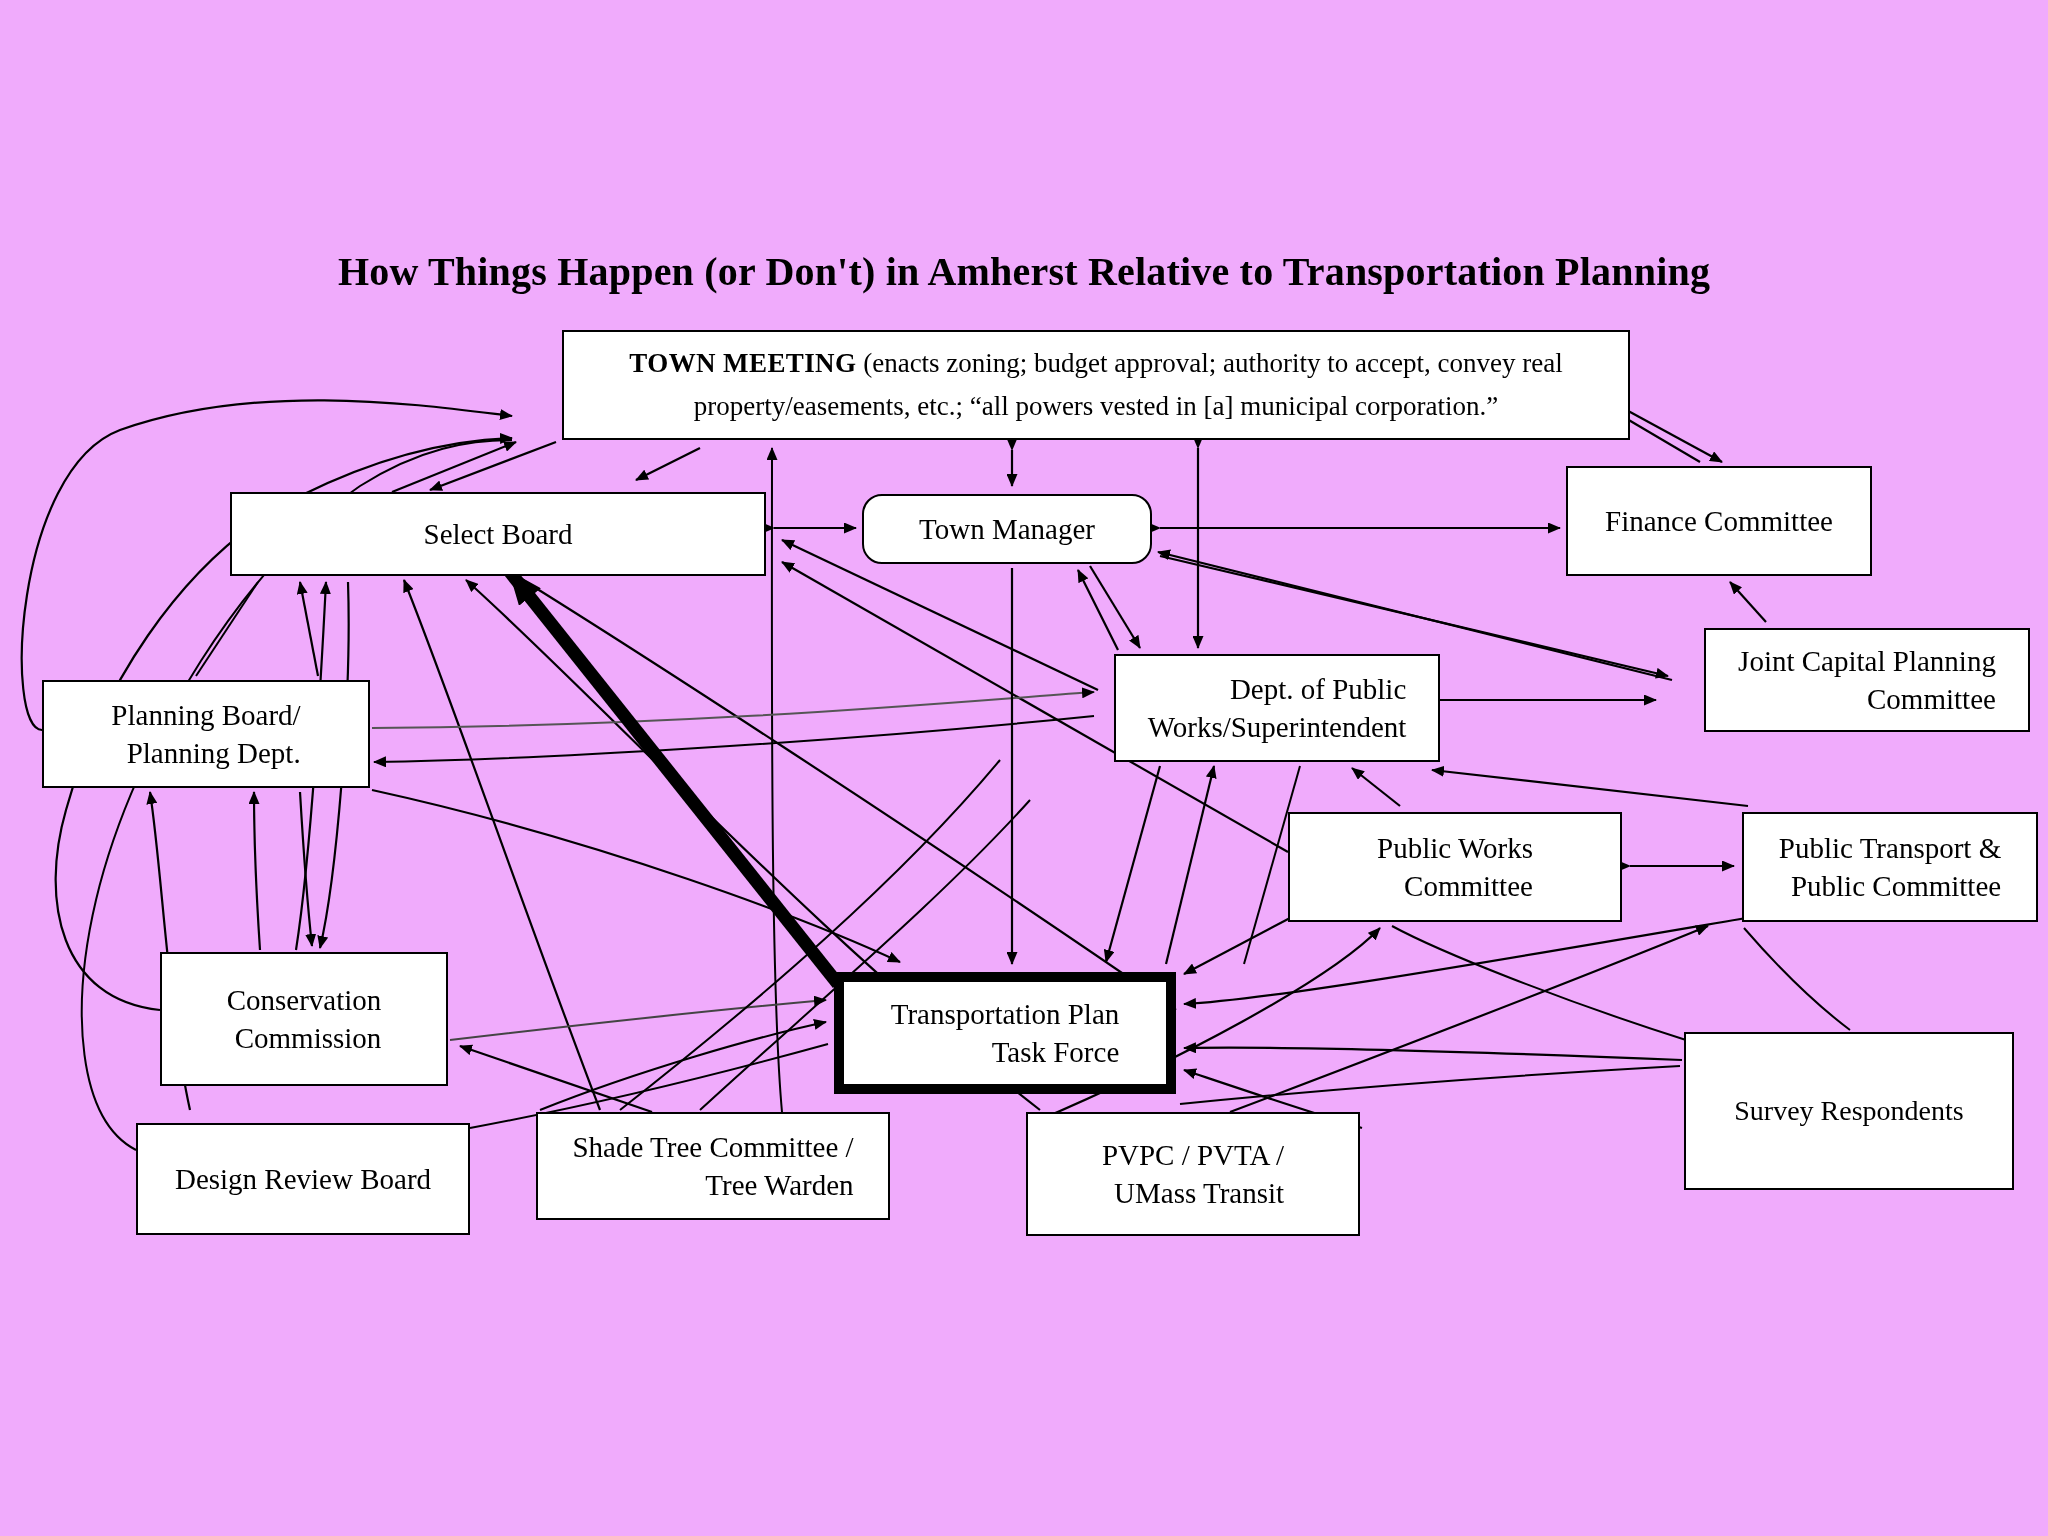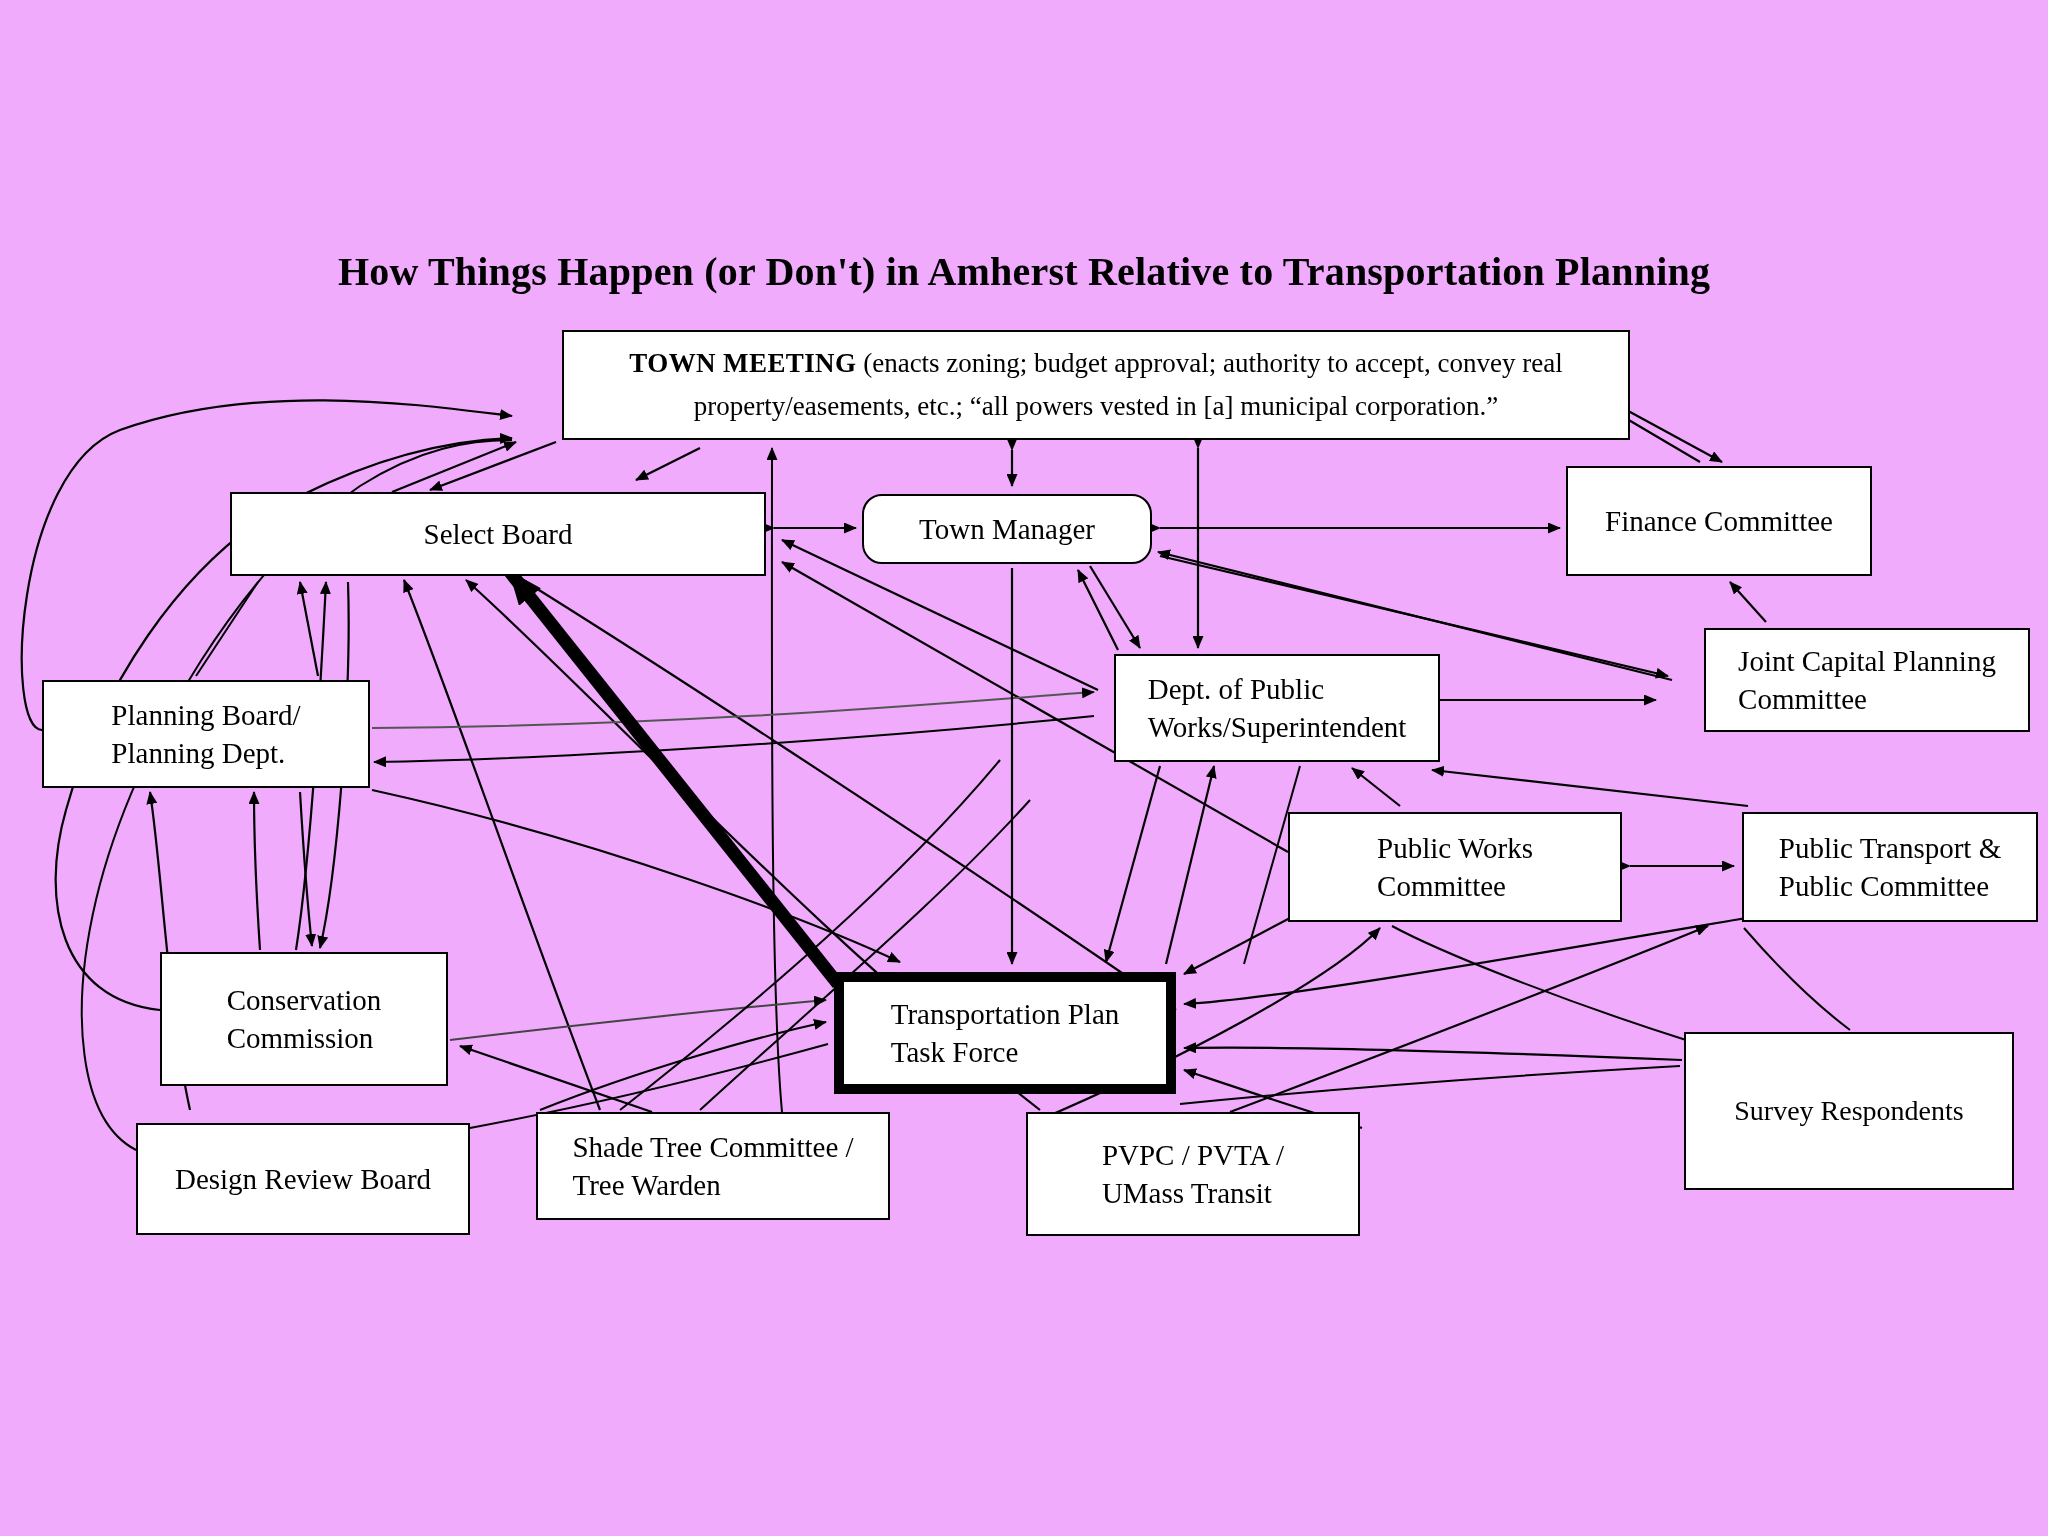--- a/index.html
+++ b/index.html
@@ -6,21 +6,21 @@
   body{width:2048px;height:1536px;overflow:hidden;font-family:"Liberation Serif",serif;}
   #stage{position:relative;width:2048px;height:1536px;background:#f0abfc;}
   #title{
     position:absolute;left:0;top:248px;width:2048px;text-align:center;
     font-family:"Liberation Serif",serif;font-weight:bold;font-size:40px;
     letter-spacing:.2px;color:#000;
   }
   svg#wires{position:absolute;left:0;top:0;width:2048px;height:1536px;}
   .node{
     position:absolute;box-sizing:border-box;background:#fff;border:2px solid #000;
-    display:flex;align-items:center;justify-content:center;text-align:left;
+    display:flex;align-items:center;justify-content:center;text-align:right;
     font-family:"Liberation Serif",serif;font-size:29px;line-height:1.32;color:#000;
     padding:4px 8px;
   }
   .node.thick{border-width:10px;}
   .node .ln{display:block;}
   .node.meeting{font-size:27px;line-height:1.6;text-align:center;padding:8px 26px;}
   .node.meeting b{font-variant:small-caps;font-weight:bold;letter-spacing:.4px;}
 </style>
 </head>
 <body>

